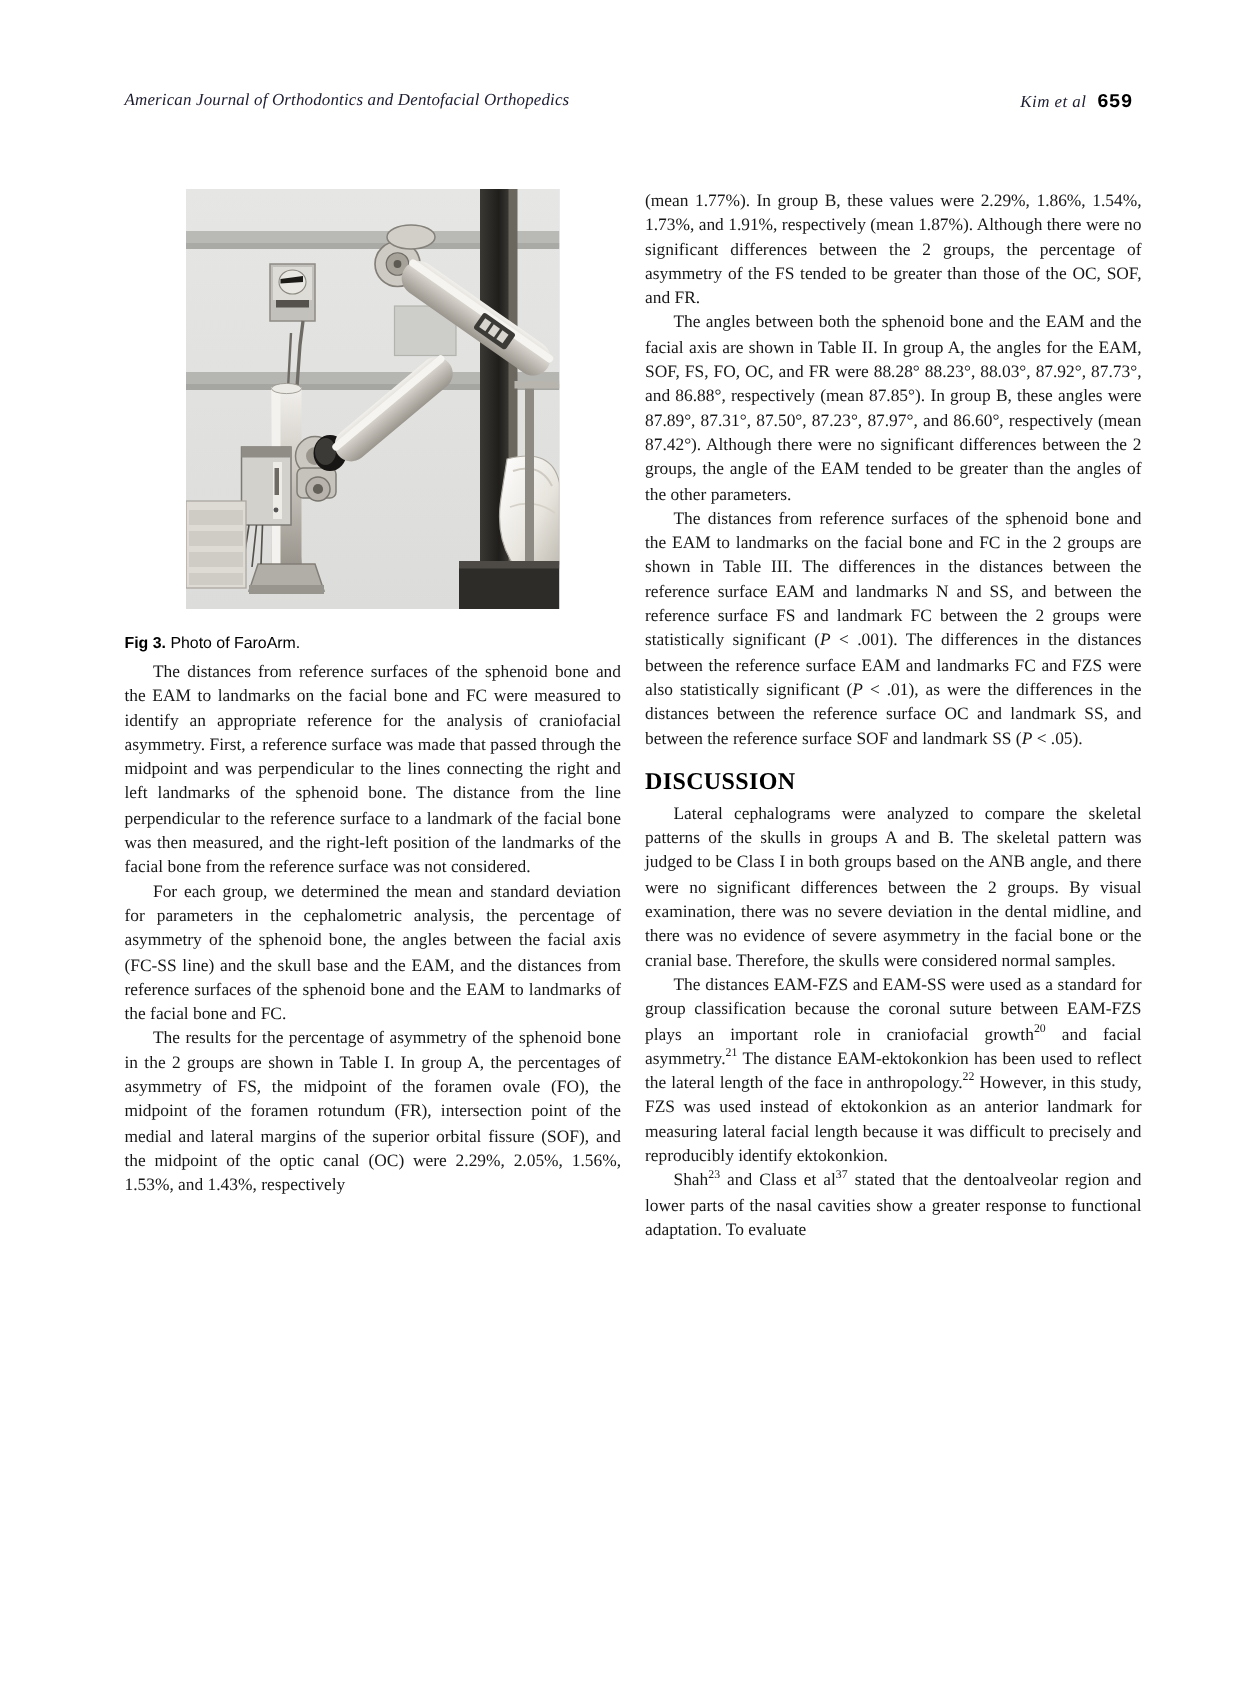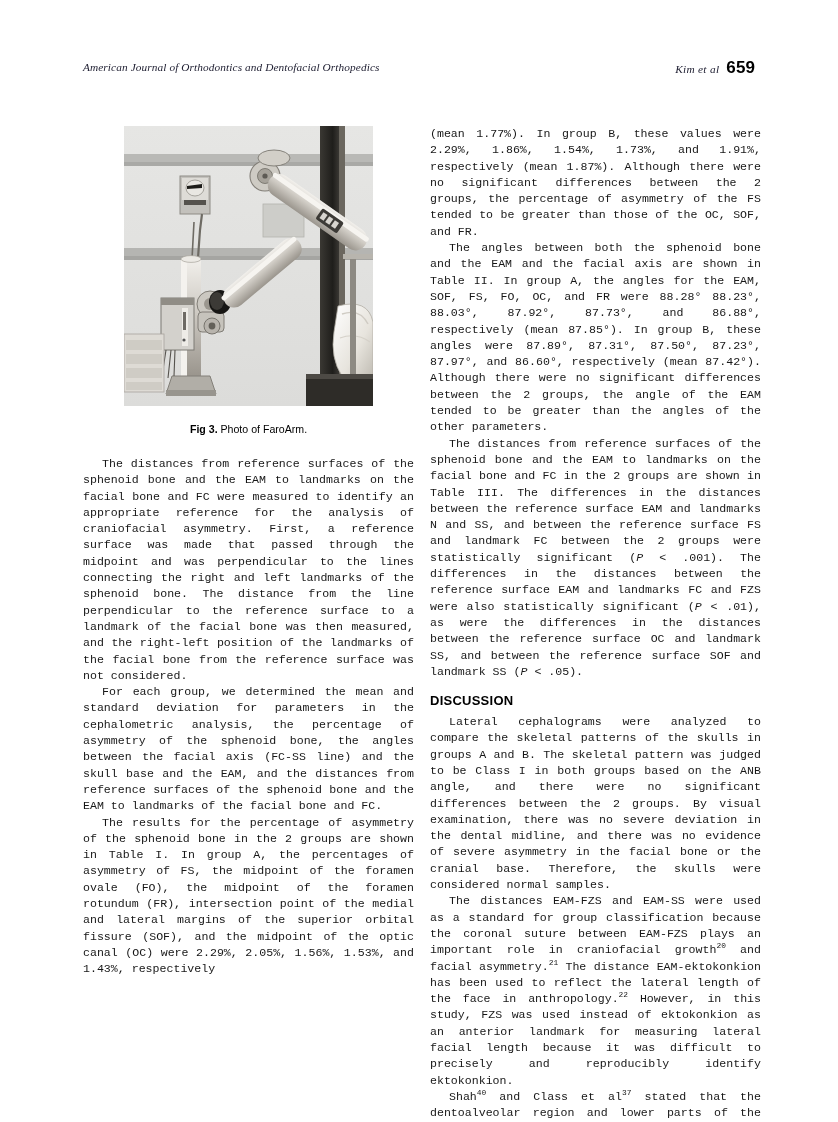--- a/index.html
+++ b/index.html
@@ -51,23 +51,23 @@
     font-size: 11.3px;
     line-height: 15.5px;
   }
   .runhead-right .authors {
     font-family: "Liberation Serif", serif;
     font-style: italic;
     color: #1d1d30;
     letter-spacing: 0.3px;
   }
   .runhead-right .pageno {
-    font-family: Liberation Sans, sans-serif;
+    font-family: Liberation Mono, monospace;
     font-weight: bold;
-    font-size: 17px;
+    font-size: 13px;
     color: #000;
     margin-left: 7px;
     letter-spacing: 0.1px;
   }
 
   
   .col {
     position: absolute;
     width: 331px;
     font-size: 11.6px;
@@ -76,55 +76,53 @@
     text-justify: inter-word;
     color: #171717;
   }
   .col-left  { left: 83px;  top: 126px; }
   .col-right { left: 430px; top: 126px; }
 
   .col p {
     margin: 0;
     text-indent: 19px;
     hyphens: manual;
-    font-family: Liberation Mono, monospace;
   }
   .col p.noindent { text-indent: 0; }
 
   
   .figure {
     margin: 0 0 0 0;
     padding: 0;
   }
   .figure-img {
     width: 249px;
     height: 280px;
     margin: 0 auto;
     display: block;
     background: #d8d8d8;
     position: relative;
     overflow: hidden;
   }
   .figure-caption {
     margin-top: 16px;
-    margin-bottom: 20px;
-    text-align: center;
+    margin-bottom: 4px;
     font-family: "Liberation Sans", sans-serif;
     font-size: 10.6px;
     line-height: 14px;
     color: #000;
     text-indent: 0;
   }
   .figure-caption .fignum { font-weight: bold; }
 
   
   h2.section {
-    font-family: Liberation Sans, sans-serif;
+    font-family: Liberation Serif, serif;
     font-weight: bold;
-    font-size: 13px;
+    font-size: 16px;
     line-height: 14px;
     letter-spacing: 0.25px;
     margin: 14px 0 6px 0;
     color: #000;
     text-indent: 0;
     text-align: left;
   }
 
   sup {
     font-size: 0.68em;
@@ -278,16 +276,16 @@
     <p>The angles between both the sphenoid bone and the EAM and the facial axis are shown in Table II. In group A, the angles for the EAM, SOF, FS, FO, OC, and FR were 88.28° 88.23°, 88.03°, 87.92°, 87.73°, and 86.88°, respectively (mean 87.85°). In group B, these angles were 87.89°, 87.31°, 87.50°, 87.23°, 87.97°, and 86.60°, respectively (mean 87.42°). Although there were no significant differences between the 2 groups, the angle of the EAM tended to be greater than the angles of the other parameters.</p>
 
     <p><span>The distances from reference surfaces of the sphenoid bone and the EAM to landmarks on the facial bone and FC in the 2 groups are shown in Table III. The differences in the distances between the reference surface EAM and landmarks N and SS, and between the reference surface FS and landmark FC between the 2 groups were statistically significant (</span><em>P</em><span> &lt; .001). The differences in the distances between the reference surface EAM and landmarks FC and FZS were also statistically significant (</span><em>P</em><span> &lt; .01), as were the differences in the distances between the reference surface OC and landmark SS, and between the reference surface SOF and landmark SS (</span><em>P</em><span> &lt; .05).</span></p>
 
     <h2 class="section">DISCUSSION</h2>
 
     <p>Lateral cephalograms were analyzed to compare the skeletal patterns of the skulls in groups A and B. The skeletal pattern was judged to be Class I in both groups based on the ANB angle, and there were no significant differences between the 2 groups. By visual examination, there was no severe deviation in the dental midline, and there was no evidence of severe asymmetry in the facial bone or the cranial base. Therefore, the skulls were considered normal samples.</p>
 
     <p><span>The distances EAM-FZS and EAM-SS were used as a standard for group classification because the coronal suture between EAM-FZS plays an important role in craniofacial growth</span><sup>20</sup><span> and facial asymmetry.</span><sup>21</sup><span> The distance EAM-ektokonkion has been used to reflect the lateral length of the face in anthropology.</span><sup>22</sup><span> However, in this study, FZS was used instead of ektokonkion as an anterior landmark for measuring lateral facial length because it was difficult to precisely and reproducibly identify ektokonkion.</span></p>
 
-    <p><span>Shah</span><sup>40</sup><span> and Class et al</span><sup>37</sup><span> stated that the dentoalveolar region and lower parts of the nasal cavities show a greater response to functional adaptation. To evaluate</span></p>
+    <p><span>Shah</span><sup>23</sup><span> and Class et al</span><sup>37</sup><span> stated that the dentoalveolar region and lower parts of the nasal cavities show a greater response to functional adaptation. To evaluate</span></p>
   </div>
 
 </div>
 
 </body></html>

